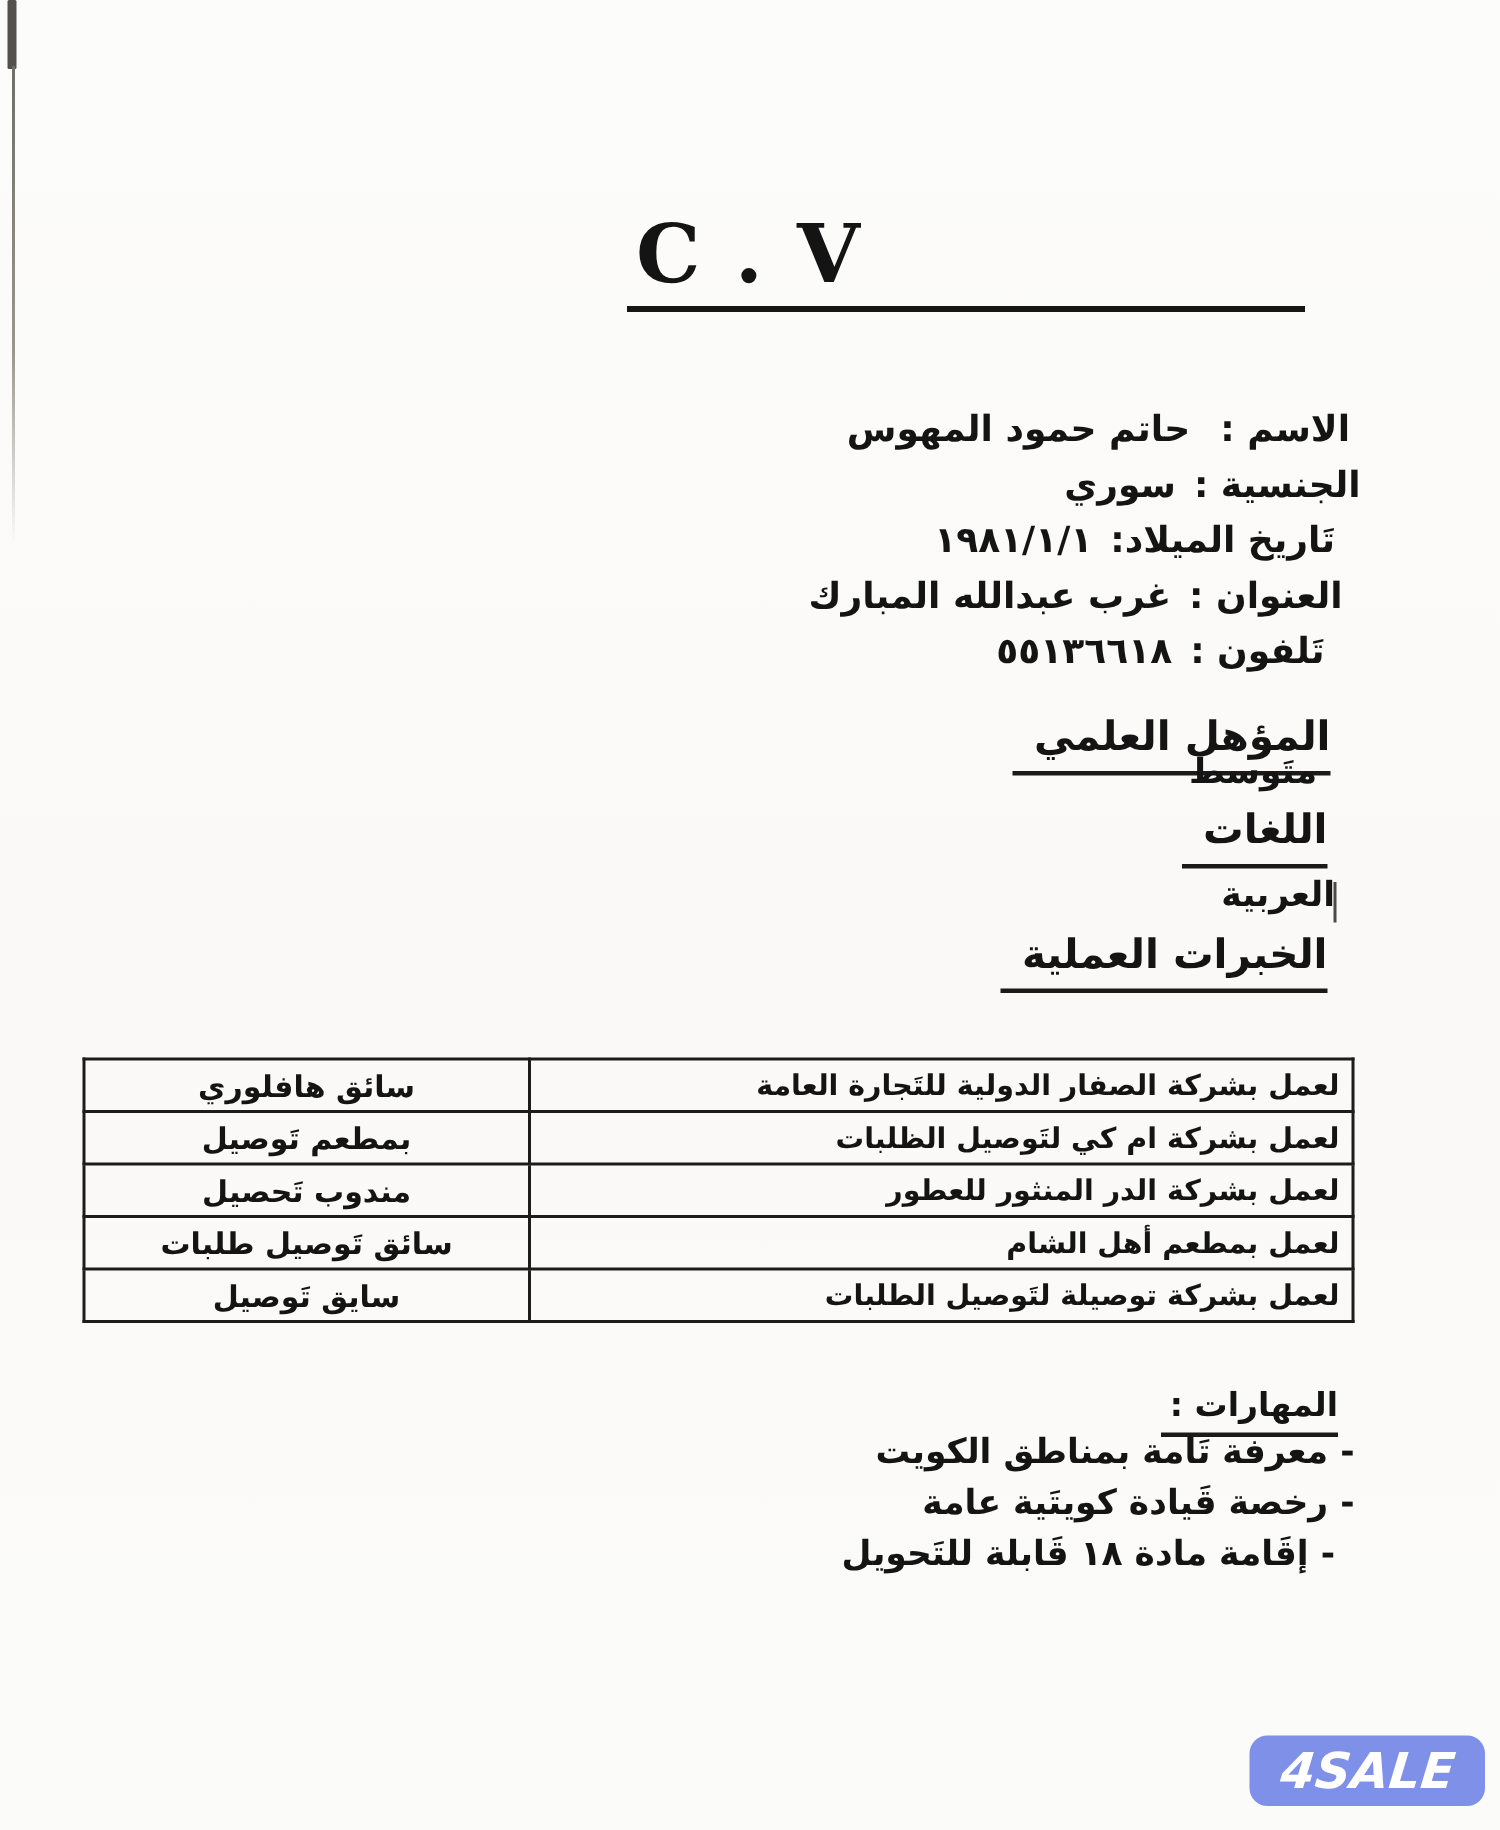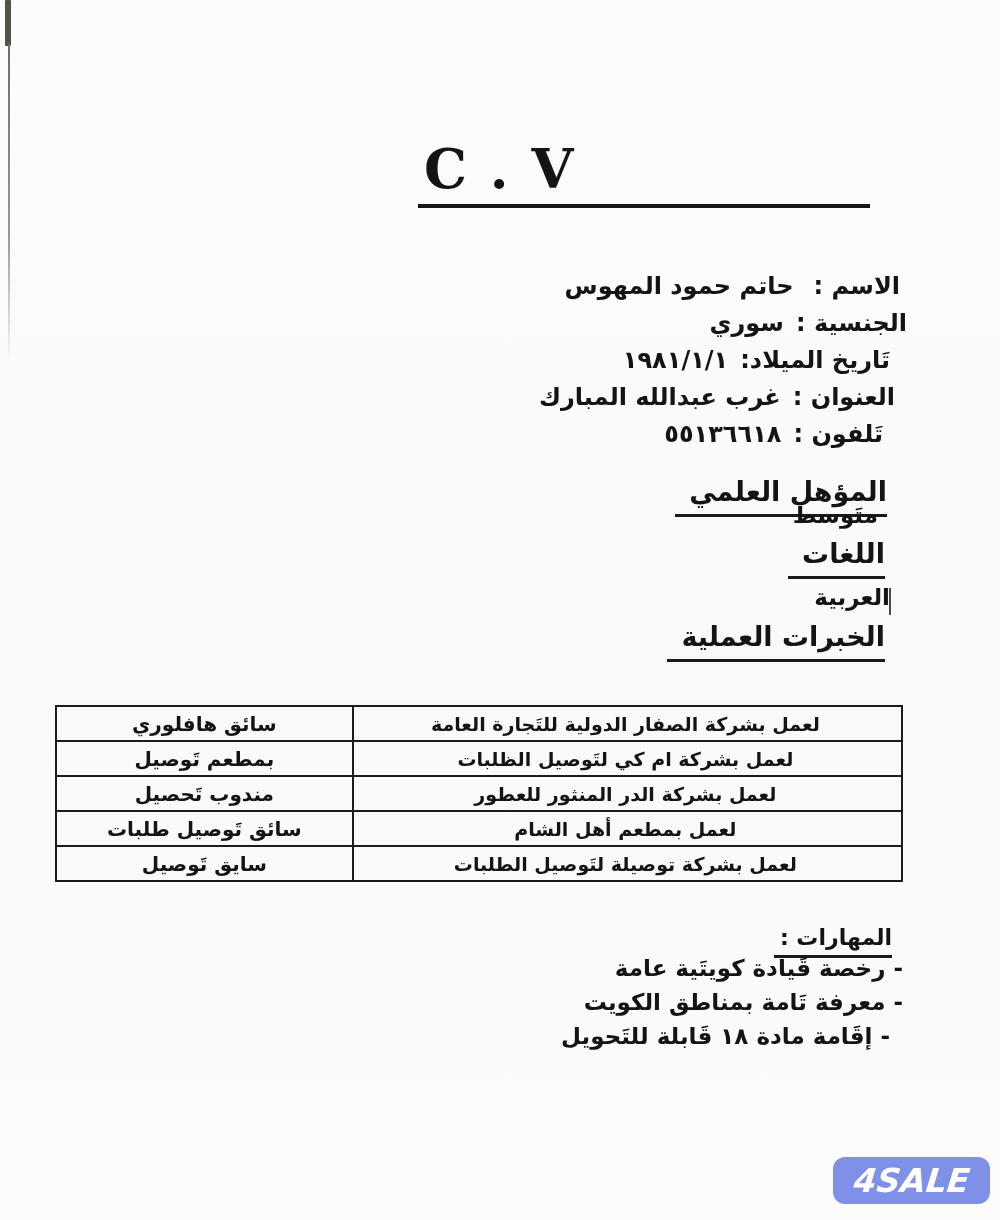--- a/index.html
+++ b/index.html
@@ -41,21 +41,21 @@
   #sec-qualification{top:444px;right:113px;margin-top:32px;}
   #sec-languages{top:538px;right:115px;text-align:right;}
   #sec-experience{top:621px;right:115px;}
   .sec-value{position:absolute;font-weight:bold;font-size:23px;white-space:nowrap;}
   #qualification-value{top:502px;right:122px;}
   #languages-value{top:584px;right:110px;}
   
   .exp-table{position:absolute;left:55px;top:705px;width:848px;border-collapse:collapse;
     direction:rtl;}
   .exp-table td{border:2px solid #1c1c1c;font-weight:bold;vertical-align:middle;height:31px;}
-  .exp-table td.company{width:508px;text-align:center;font-size:19px;padding:1px 8px 1px 4px;}
+  .exp-table td.company{width:508px;text-align:right;font-size:19px;padding:1px 8px 1px 4px;}
   .exp-table td.role{width:272px;text-align:center;font-size:20px;padding:1px 4px;}
   
   #skills-heading{position:absolute;top:925px;right:108px;font-weight:bold;font-size:22px;
     border-bottom:3px solid #1a1a1a;padding-bottom:5px;padding-left:6px;white-space:nowrap;}
   .skills-list{position:absolute;top:955px;right:97px;text-align:right;font-weight:bold;font-size:23px;}
   .skill-item{line-height:26px;margin-bottom:8px;white-space:nowrap;}
   .skill-item:nth-child(3){padding-right:13px;}
   
   .watermark{position:absolute;left:833px;top:1157px;width:157px;height:47px;
     background:#7f90e9;border-radius:12px;display:flex;align-items:center;justify-content:center;
@@ -122,22 +122,22 @@
       </tr>
       <tr>
         <td class="company">لعمل بشركة توصيلة لتَوصيل الطلبات</td>
         <td class="role">سايق تَوصيل</td>
       </tr>
     </tbody>
   </table>
 
   <div id="skills-heading">المهارات :</div>
   <div class="skills-list">
+    <div class="skill-item">- معرفة تَامة بمناطق الكويت</div>
     <div class="skill-item">- رخصة قَيادة كويتَية عامة</div>
-    <div class="skill-item">- معرفة تَامة بمناطق الكويت</div>
     <div class="skill-item">- إقَامة مادة ١٨ قَابلة للتَحويل</div>
   </div>
 
   <div class="watermark">
     <span class="watermark-text">4SALE</span>
   </div>
 
 </div>
 
 </body></html>

